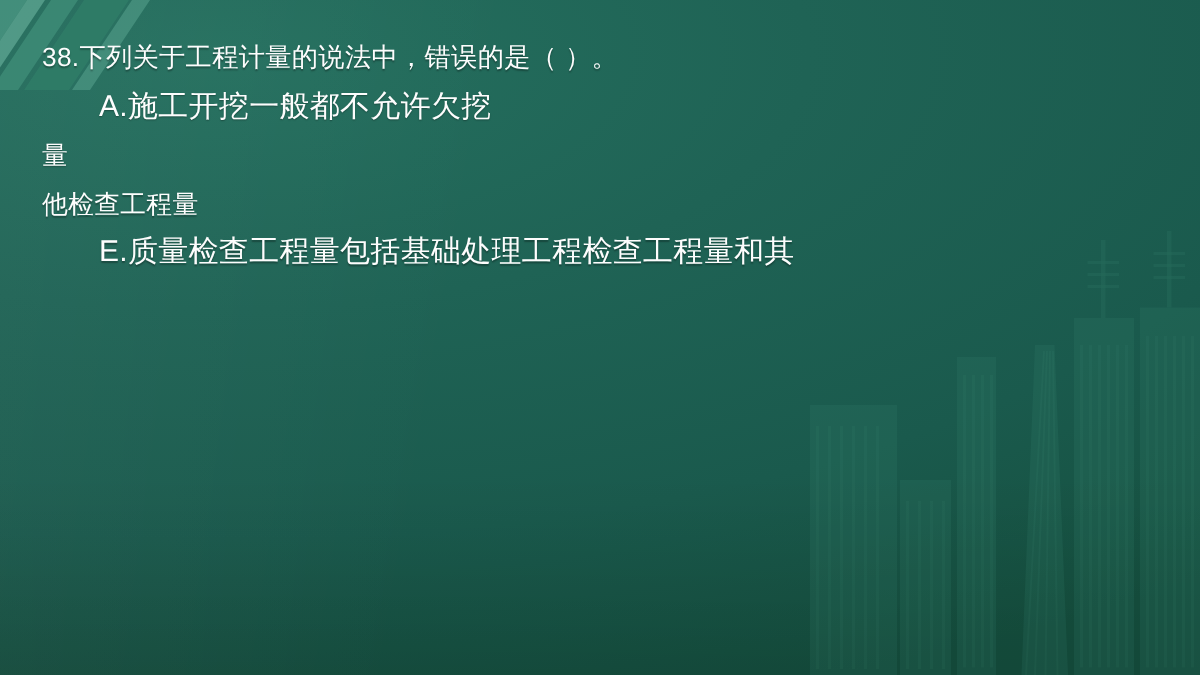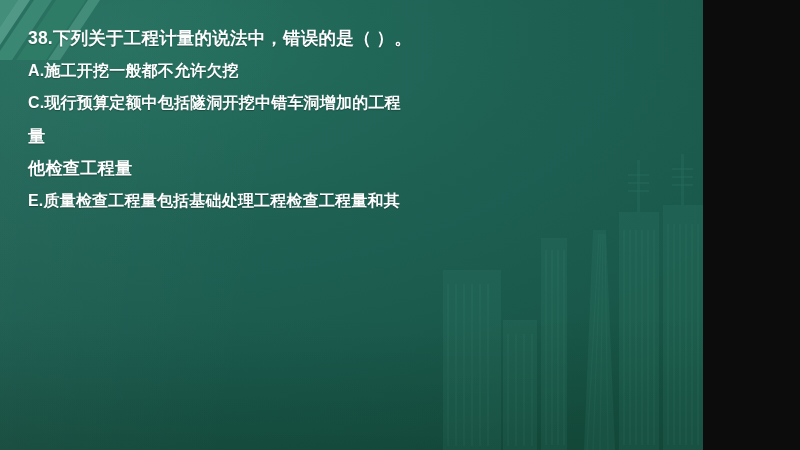--- a/index.html
+++ b/index.html
@@ -2,26 +2,25 @@
 <html><head>
 <meta charset="utf-8">
 <style>
   html, body {
     margin: 0;
     padding: 0;
     background: #0c0c0c;
   }
   #slide {
     position: relative;
-    width: 703px;
+    width: 800px;
     height: 450px;
     overflow: hidden;
     background: #a21caf;
     font-family: "Liberation Sans", "DejaVu Sans", sans-serif;
-    font-weight: bold;
     -webkit-font-smoothing: antialiased;
   }
 
   
   .bg-base {
     position: absolute;
     inset: 0;
     background:
       radial-gradient(130% 100% at 18% 8%, #25705f 0%, #1f6355 38%, #1a5a4d 72%, #15503f 100%);
   }
@@ -64,21 +63,21 @@
   }
   .line {
     color: #fdfdfd;
     font-size: 17.5px;
     line-height: 32.5px;
     letter-spacing: 0.2px;
     white-space: pre;
     text-shadow: 0 1px 1px rgba(0,0,0,0.30);
   }
   .line.stem { font-size: 17.5px; }
-  .line.opt  { font-size: 16px; }
+  .line.opt  { font-size: 20px; margin-left: 38px; }
   .line.cont { font-size: 17.2px; }
 </style>
 </head>
 <body>
 
 <div id="slide">
 
   <div class="bg-base"></div>
 
   <div class="skyline">
@@ -151,19 +150,18 @@
       <path d="M18 0 L30 0 L-10 60 L-22 60 Z" fill="#78c1ac" fill-opacity="0.50"></path>
       <path d="M34 0 L52 0 L12 60 L-6 60 Z" fill="#42917a" fill-opacity="0.70"></path>
       <path d="M56 0 L86 0 L46 60 L16 60 Z" fill="#2f7d67" fill-opacity="0.85"></path>
       <path d="M88 0 L100 0 L60 60 L48 60 Z" fill="#6ab79f" fill-opacity="0.40"></path>
     </svg>
   </div>
 
   <div class="content">
     <div class="line stem">38.下列关于工程计量的说法中，错误的是（ ）。</div>
     <div class="line opt">A.施工开挖一般都不允许欠挖</div>
-    <div class="line opt">C.现行预算定额中包括隧洞开挖中错车洞增加的工程</div>
     <div class="line cont">量</div>
     <div class="line cont">他检查工程量</div>
     <div class="line opt">E.质量检查工程量包括基础处理工程检查工程量和其</div>
   </div>
 
 </div>
 
 </body></html>

